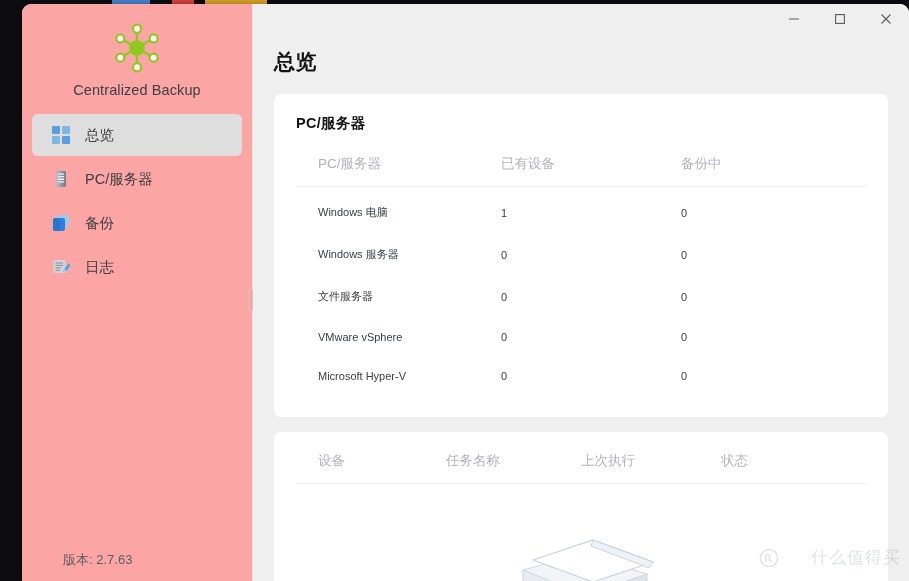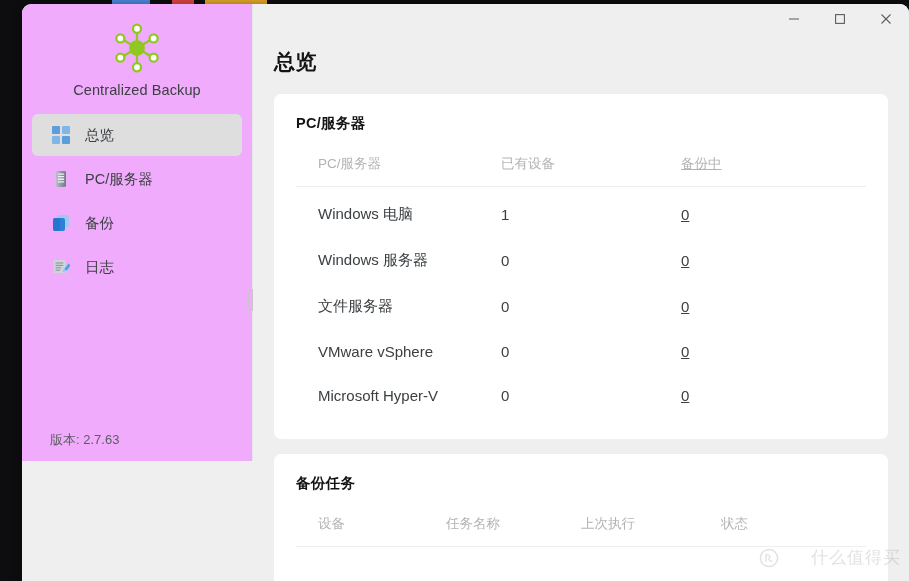--- a/index.html
+++ b/index.html
@@ -64,22 +64,22 @@
     color: #5c5c5c;
     cursor: default;
   }
   .win-btn svg { display: block; }
 
   
   .sidebar {
     position: absolute;
     left: 0; top: 0;
     width: 231px;
-    height: 457px;
-    background: #f0abfc;
+    height: 577px;
+    background: #fca5a5;
     border-top-left-radius: 9px;
     border-right: 1px solid #e6e5e6;
   }
 
   .brand {
     padding-top: 16px;
     display: flex;
     flex-direction: column;
     align-items: center;
   }
@@ -110,21 +110,21 @@
   }
   .nav-ico svg { display: block; }
   .nav-label {
     font-size: 14.5px;
     color: #3c4043;
     white-space: nowrap;
   }
 
   .version {
     position: absolute;
-    left: 28px;
+    left: 41px;
     bottom: 12px;
     font-size: 13px;
     color: #5b5f63;
   }
 
   
   .grip {
     position: absolute;
     right: -1px;
     top: 285px;
@@ -177,30 +177,30 @@
   table.tbl th {
     text-align: left;
     font-size: 13.5px;
     font-weight: normal;
     color: #b4b2b6;
     padding: 0 0 13px 0;
     border-bottom: 1px solid #eeedef;
   }
   table.tbl td {
     text-align: left;
-    font-size: 15px;
+    font-size: 11px;
     color: #3c4043;
     padding: 14px 0 13px 0;
   }
   table.tbl tr:first-child td { padding-top: 18px; }
 
   
   .c-pc .col-a { width: 205px; padding-left: 22px; }
   .c-pc .col-b { width: 180px; margin-top: 22px; }
-  .c-pc .col-c { width: auto; text-decoration: underline; }
+  .c-pc .col-c { width: auto; }
 
   
   .c-task .col-a { width: 150px; padding-left: 22px; }
   .c-task .col-b { width: 135px; }
   .c-task .col-c { width: 140px; }
   .c-task .col-d { width: auto; }
 
   
   .empty-wrap {
     height: 110px;
@@ -398,21 +398,20 @@
             <tr>
               <td class="col-a">Microsoft Hyper-V</td>
               <td class="col-b">0</td>
               <td class="col-c">0</td>
             </tr>
           </tbody>
         </table>
       </div>
 
       <div class="card c-task">
-        <div class="card-title">备份任务</div>
         <table class="tbl">
           <thead>
             <tr>
               <th class="col-a">设备</th>
               <th class="col-b">任务名称</th>
               <th class="col-c">上次执行</th>
               <th class="col-d">状态</th>
             </tr>
           </thead>
         </table>

